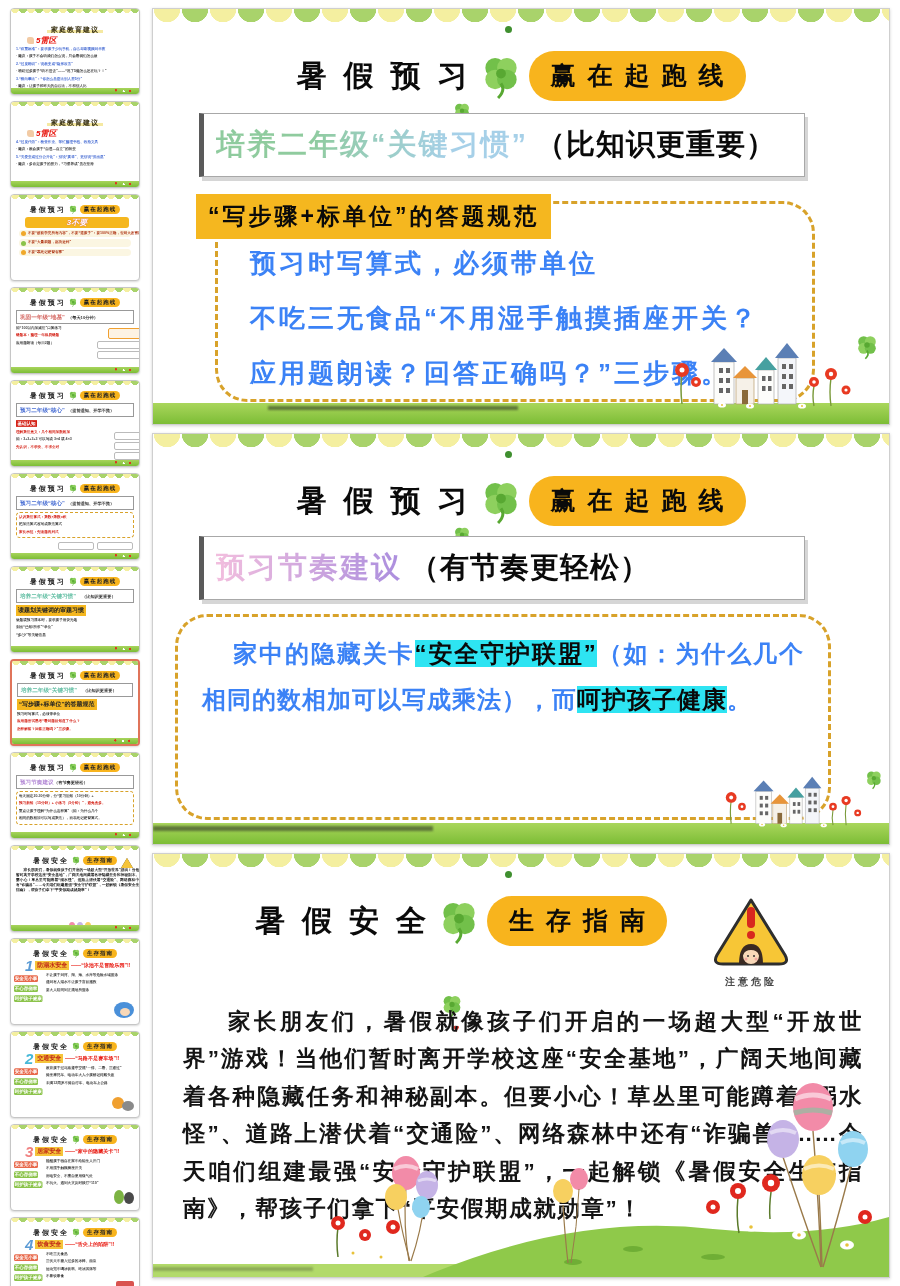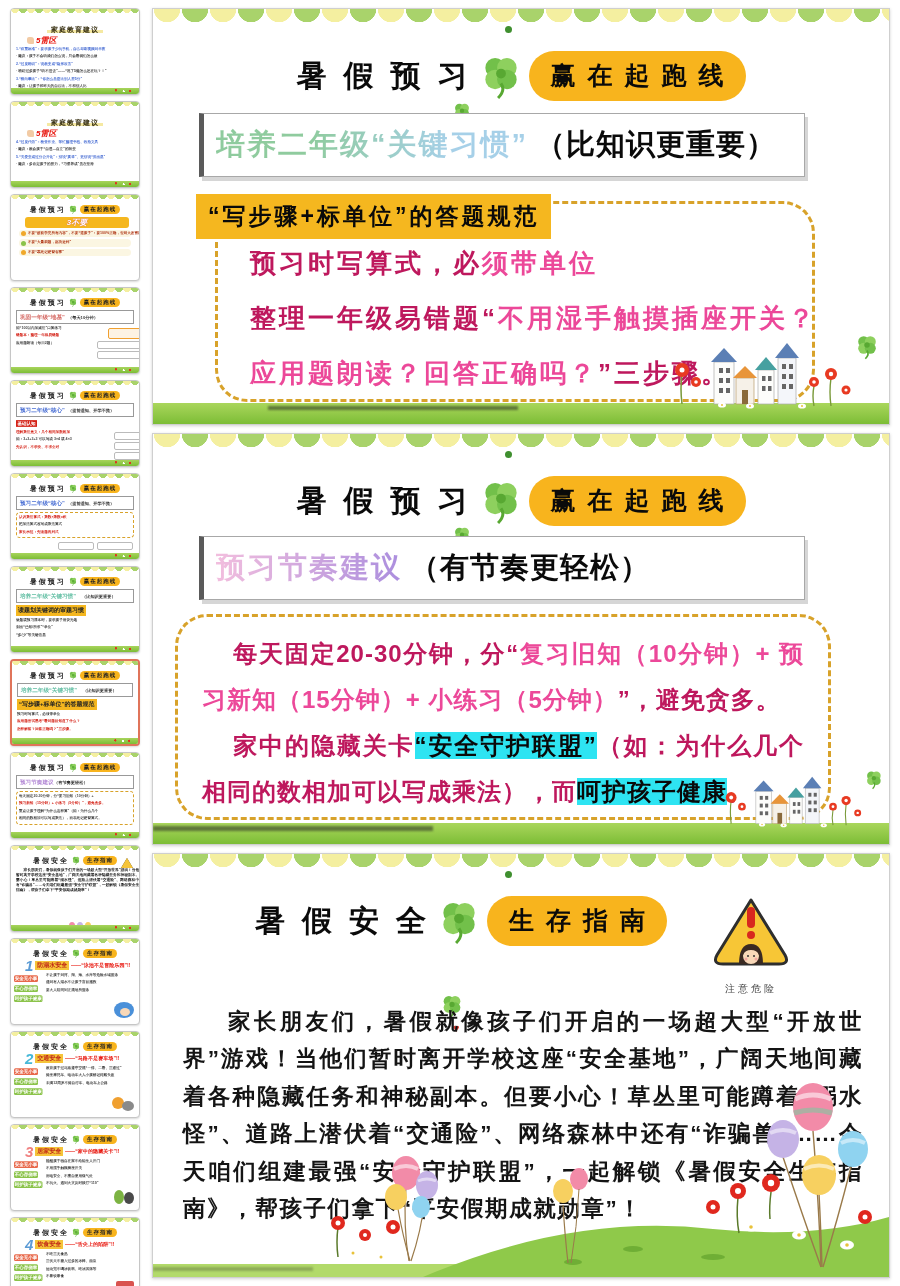--- a/index.html
+++ b/index.html
@@ -102,34 +102,34 @@
   .grad-gb{background:linear-gradient(90deg,#8fcb9e 30%,#a6d0e8 75%);
         -webkit-background-clip:text;background-clip:text;color:transparent;letter-spacing:2px}
   .grad-pv{background:linear-gradient(90deg,#f2bede,#ab8ede);
         -webkit-background-clip:text;background-clip:text;color:transparent;letter-spacing:2px}
   .tnote{color:#0a0a0a;margin-left:8px;letter-spacing:1px}
   .topic-bar{position:absolute;left:43px;top:185px;background:#f5b71f;color:#0a0a0a;font-size:23px;
         font-weight:bold;padding:7px 12px;letter-spacing:3px;z-index:3;white-space:nowrap}
   .dash1{position:absolute;left:62px;top:192px;width:600px;height:201px;border:3px dashed #d8a22a;
         border-radius:32px;padding:32px 0 0 32px;box-sizing:border-box}
   .dash1 p{margin:0;font-size:26px;font-weight:bold;letter-spacing:3px;line-height:55px;white-space:nowrap}
-  .red{color:#ec4899}.blk{color:#be185d}
+  .red{color:#3b82f6}.blk{color:#3b82f6}
   .dash2{position:absolute;left:22px;top:180px;width:656px;height:206px;border:3px dashed #d8a22a;
         border-radius:32px;padding:14px 24px;box-sizing:border-box}
   .dash2 p{margin:0;font-size:24px;font-weight:bold;line-height:46px;text-align:justify;
         text-indent:1.3em;letter-spacing:1px;color:#0a0a0a}
   .hl{background:#2ee4f2}
   .grass{position:absolute;left:0;right:0;bottom:0;height:21px;
         background:linear-gradient(#aad65c,#7cbd36)}
   .streak{position:absolute;background:rgba(30,30,30,.5);filter:blur(1px);z-index:2}
   .houses{position:absolute;right:4px;bottom:12px;width:212px;height:80px;z-index:3}
   #s2 .houses{width:162px;height:62px;right:2px;bottom:14px}
   .warn{position:absolute;right:92px;top:40px;width:92px;text-align:center;z-index:2}
   .warn svg{width:86px;height:76px}
-  .warn .cap{font-size:10px;color:#4a4a4a;letter-spacing:3px;margin-top:8px;font-weight:normal}
+  .warn .cap{font-size:10px;color:#4a4a4a;letter-spacing:3px;margin-top:1px;font-weight:bold}
   .sbody{position:absolute;left:30px;top:126px;width:680px;font-size:22.5px;font-weight:bold;
         line-height:37.5px;text-align:justify;text-indent:2em;color:#141414;letter-spacing:1.6px}
   .heart{position:absolute;font-size:11px;color:#e23a2e}
   .bottom3{position:absolute;left:0;bottom:0;width:736px;height:200px;z-index:1}
 </style>
 </head>
 <body>
 
 <svg width="0" height="0" style="position:absolute" aria-hidden="true">
 <defs>
@@ -565,21 +565,21 @@
     <svg class="deco-clv" style="left:300px;top:93px" viewBox="0 0 40 46">
         <use href="#clover"></use>
       </svg>
     <div class="tbox" style="top:104px">
       <span class="grad-gb">培养二年级“关键习惯”</span>
       <span class="tnote">（比知识更重要）</span>
     </div>
     <div class="topic-bar">“写步骤+标单位”的答题规范</div>
     <div class="dash1">
       <p><span class="blk">预习时写算式，必</span><span class="red">须带单位</span></p>
-      <p><span class="blk">整理一年级易错题“</span><span class="red">不用湿手触摸插座开关？</span></p>
+      <p><span class="blk">不吃三无食品“</span><span class="red">不用湿手触摸插座开关？</span></p>
       <p><span class="red">应用题朗读？回答正确吗？</span><span class="blk">”三步骤。</span></p>
     </div>
     <div class="grass"></div>
     <div class="streak" style="left:115px;bottom:14px;width:250px;height:4px"></div>
     <svg class="houses" viewBox="0 0 210 80">
         <use href="#houses-art"></use>
       </svg>
   </section>
 
   <section class="slide" id="s2">
@@ -592,21 +592,20 @@
       <span class="sh-b">赢在起跑线</span>
     </div>
     <svg class="deco-clv" style="left:300px;top:92px" viewBox="0 0 40 46">
         <use href="#clover"></use>
       </svg>
     <div class="tbox" style="top:102px">
       <span class="grad-pv">预习节奏建议</span>
       <span class="tnote">（有节奏更轻松）</span>
     </div>
     <div class="dash2">
-      <p><span class="blk">每天固定20-30分钟，分“</span><span class="red">复习旧知（10分钟）+ 预习新知（15分钟）+ 小练习（5分钟）</span><span class="blk">”，避免贪多。</span></p>
       <p><span class="blk">家中的隐藏关卡</span><span class="hl">“安全守护联盟”</span><span class="blk">（如：为什么几个相同的数相加可以写成乘法），而</span><span class="hl">呵护孩子健康</span><span class="blk">。</span></p>
     </div>
     <div class="grass"></div>
     <div class="streak" style="left:0;bottom:13px;width:280px;height:5px"></div>
     <svg class="houses" viewBox="0 0 210 80">
         <use href="#houses-art"></use>
       </svg>
   </section>
 
   <section class="slide" id="s3">

